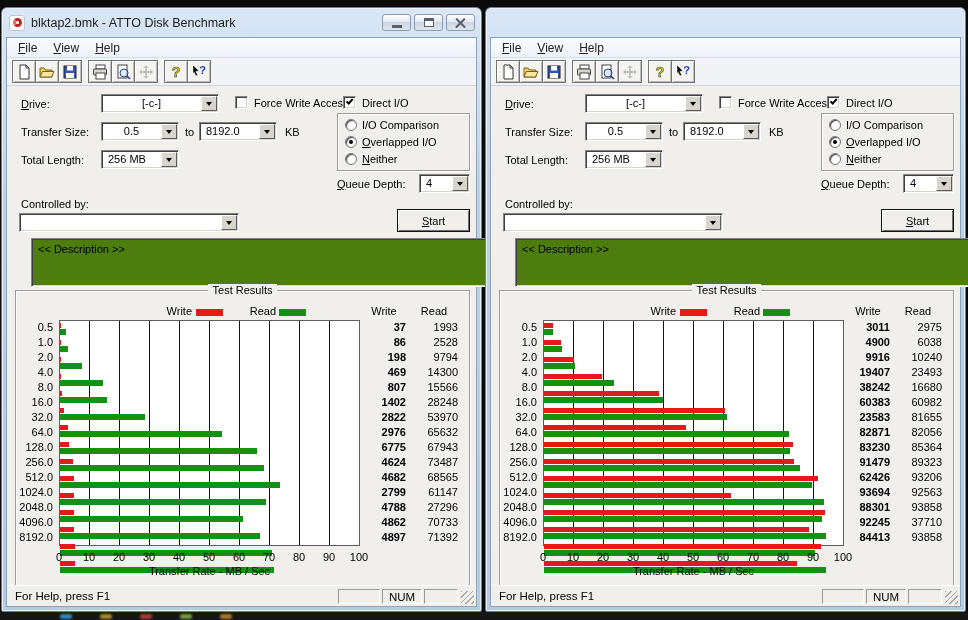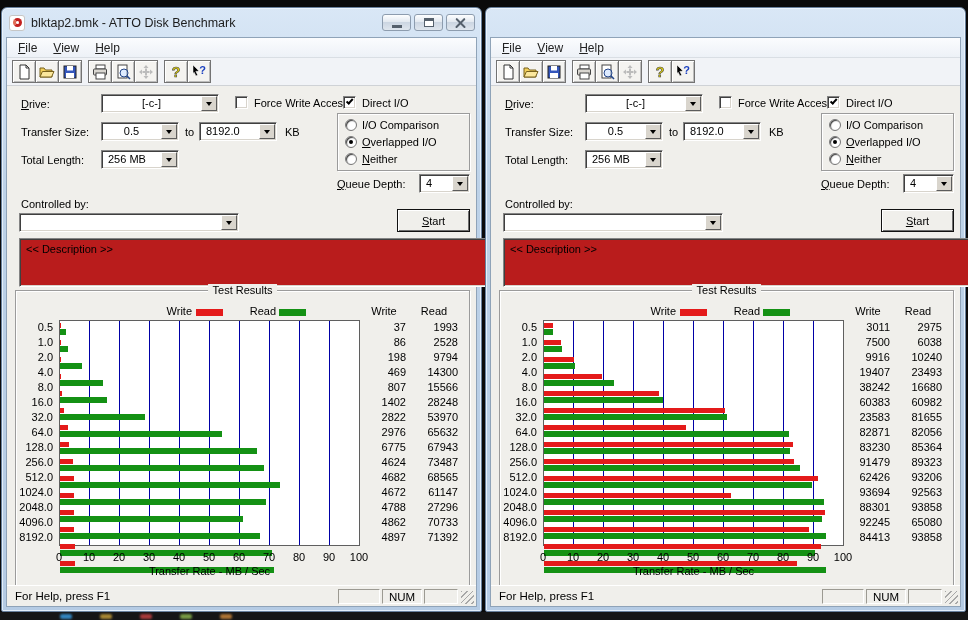--- a/index.html
+++ b/index.html
@@ -63,21 +63,21 @@
   .rb{width:12px;height:12px;border-radius:50%;background:#fff;border:1px solid #777;
     box-shadow:inset 1px 1px 1px #3f3f3f;position:relative;flex:0 0 12px;}
   .dot{display:none;position:absolute;left:3px;top:3px;width:4px;height:4px;border-radius:50%;background:#000;}
   .radio-row.checked .dot{display:block;}
   .rlabel{margin-left:5px;white-space:nowrap;}
   
   .btn-start{position:absolute;left:390px;top:123px;width:73px;height:23px;background:#f0efeb;
     border:1px solid #111;box-shadow:inset 1px 1px 0 #fff, inset -1px -1px 0 #6e6e6e, inset 0 0 0 1px #e9e8e4;
     font-size:11px;font-family:inherit;padding:0;}
   .btn-start span{display:block;}
-  .desc{position:absolute;left:12px;top:152px;width:511px;height:49px;background:#b91c1c;
+  .desc{position:absolute;left:24px;top:152px;width:511px;height:49px;background:#4d7c0f;
     border:1px solid;border-color:#848484 #fff #fff #848484;
     box-shadow:inset 1px 1px 0 #3f3f3f, inset -1px -1px 0 #d8d4cc;}
   .desc-text{position:absolute;left:6px;top:4px;}
   .vscroll{position:absolute;right:1px;top:1px;bottom:1px;width:15px;background:#eceae3;}
   .sbtn{position:absolute;left:0;width:15px;height:14px;background:#d9d5cd;
     border:1px solid;border-color:#fff #5c5c5c #5c5c5c #fff;display:flex;align-items:center;justify-content:center;}
   .sbtn.up{top:0;} .sbtn.dn{bottom:0;}
   .tri-up{width:0;height:0;border:3.5px solid transparent;border-bottom:4.5px solid #9a9a9a;margin-bottom:3px;}
   .tri-dn{width:0;height:0;border:3.5px solid transparent;border-top:4.5px solid #9a9a9a;margin-top:3px;}
   
@@ -96,21 +96,21 @@
   .ylabels div{height:15px;line-height:15px;text-align:right;padding-right:3px;}
   .plot{position:absolute;left:43px;top:29px;width:301px;height:226px;background:#fff;
     border:1px solid #5f5f5f;
     background-image:repeating-linear-gradient(to right,transparent 0 29px,#0000a6 29px 30px);}
   .bar-row{height:15px;}
   .bar{height:5px;}
   .bar.write{margin-top:2px;background:var(--write);}
   .bar.read{margin-top:1px;height:6px;background:var(--read);}
   .vrows{position:absolute;left:346px;top:29px;width:100px;}
   .vrow{height:15px;line-height:15px;white-space:nowrap;}
-  .vrow .vw{display:inline-block;width:44px;text-align:right;}
+  .vrow .vw{display:inline-block;width:44px;text-align:right;font-weight:bold;}
   .vrow .vr{display:inline-block;width:48px;text-align:right;margin-left:4px;}
   .xticks{position:absolute;left:0;top:260px;height:13px;width:100%;}
   .xticks span{position:absolute;transform:translateX(-50%);}
   .xlabel{position:absolute;left:43px;top:274px;width:301px;text-align:center;}
   
   .statusbar{height:21px;flex:0 0 21px;position:relative;background:#f0efeb;border-top:1px solid #fff;font-size:11.5px;}
   .sb-text{position:absolute;left:8px;top:4px;}
   .sb-cell{position:absolute;top:3px;height:15px;border:1px solid;border-color:#9c9a92 #fff #fff #9c9a92;text-align:center;line-height:14px;}
   .sb1{right:96px;width:42px;} .sb2{right:54px;width:40px;} .sb3{right:18px;width:34px;}
   .grip{position:absolute;right:2px;bottom:2px;width:13px;height:13px;
@@ -375,21 +375,21 @@
             <div class="vrow"><span class="vw">86</span><span class="vr">2528</span></div>
             <div class="vrow"><span class="vw">198</span><span class="vr">9794</span></div>
             <div class="vrow"><span class="vw">469</span><span class="vr">14300</span></div>
             <div class="vrow"><span class="vw">807</span><span class="vr">15566</span></div>
             <div class="vrow"><span class="vw">1402</span><span class="vr">28248</span></div>
             <div class="vrow"><span class="vw">2822</span><span class="vr">53970</span></div>
             <div class="vrow"><span class="vw">2976</span><span class="vr">65632</span></div>
             <div class="vrow"><span class="vw">6775</span><span class="vr">67943</span></div>
             <div class="vrow"><span class="vw">4624</span><span class="vr">73487</span></div>
             <div class="vrow"><span class="vw">4682</span><span class="vr">68565</span></div>
-            <div class="vrow"><span class="vw">4672</span><span class="vr">61147</span></div>
+            <div class="vrow"><span class="vw">2799</span><span class="vr">61147</span></div>
             <div class="vrow"><span class="vw">4788</span><span class="vr">27296</span></div>
             <div class="vrow"><span class="vw">4862</span><span class="vr">70733</span></div>
             <div class="vrow"><span class="vw">4897</span><span class="vr">71392</span></div>
           </div>
         <div class="xticks">
             <span style="left: 43px;">0</span>
             <span style="left: 73px;">10</span>
             <span style="left: 103px;">20</span>
             <span style="left: 133px;">30</span>
             <span style="left: 163px;">40</span>
@@ -638,33 +638,33 @@
               <div class="bar write" style="width: 276.735px;"></div>
               <div class="bar read" style="width: 270.69px;"></div>
             </div>
             <div class="bar-row">
               <div class="bar write" style="width: 253.239px;"></div>
               <div class="bar read" style="width: 281.574px;"></div>
             </div>
           </div>
         <div class="vrows">
             <div class="vrow"><span class="vw">3011</span><span class="vr">2975</span></div>
-            <div class="vrow"><span class="vw">7500</span><span class="vr">6038</span></div>
+            <div class="vrow"><span class="vw">4900</span><span class="vr">6038</span></div>
             <div class="vrow"><span class="vw">9916</span><span class="vr">10240</span></div>
             <div class="vrow"><span class="vw">19407</span><span class="vr">23493</span></div>
             <div class="vrow"><span class="vw">38242</span><span class="vr">16680</span></div>
             <div class="vrow"><span class="vw">60383</span><span class="vr">60982</span></div>
             <div class="vrow"><span class="vw">23583</span><span class="vr">81655</span></div>
             <div class="vrow"><span class="vw">82871</span><span class="vr">82056</span></div>
             <div class="vrow"><span class="vw">83230</span><span class="vr">85364</span></div>
             <div class="vrow"><span class="vw">91479</span><span class="vr">89323</span></div>
             <div class="vrow"><span class="vw">62426</span><span class="vr">93206</span></div>
             <div class="vrow"><span class="vw">93694</span><span class="vr">92563</span></div>
             <div class="vrow"><span class="vw">88301</span><span class="vr">93858</span></div>
-            <div class="vrow"><span class="vw">92245</span><span class="vr">65080</span></div>
+            <div class="vrow"><span class="vw">92245</span><span class="vr">37710</span></div>
             <div class="vrow"><span class="vw">84413</span><span class="vr">93858</span></div>
           </div>
         <div class="xticks">
             <span style="left: 43px;">0</span>
             <span style="left: 73px;">10</span>
             <span style="left: 103px;">20</span>
             <span style="left: 133px;">30</span>
             <span style="left: 163px;">40</span>
             <span style="left: 193px;">50</span>
             <span style="left: 223px;">60</span>

